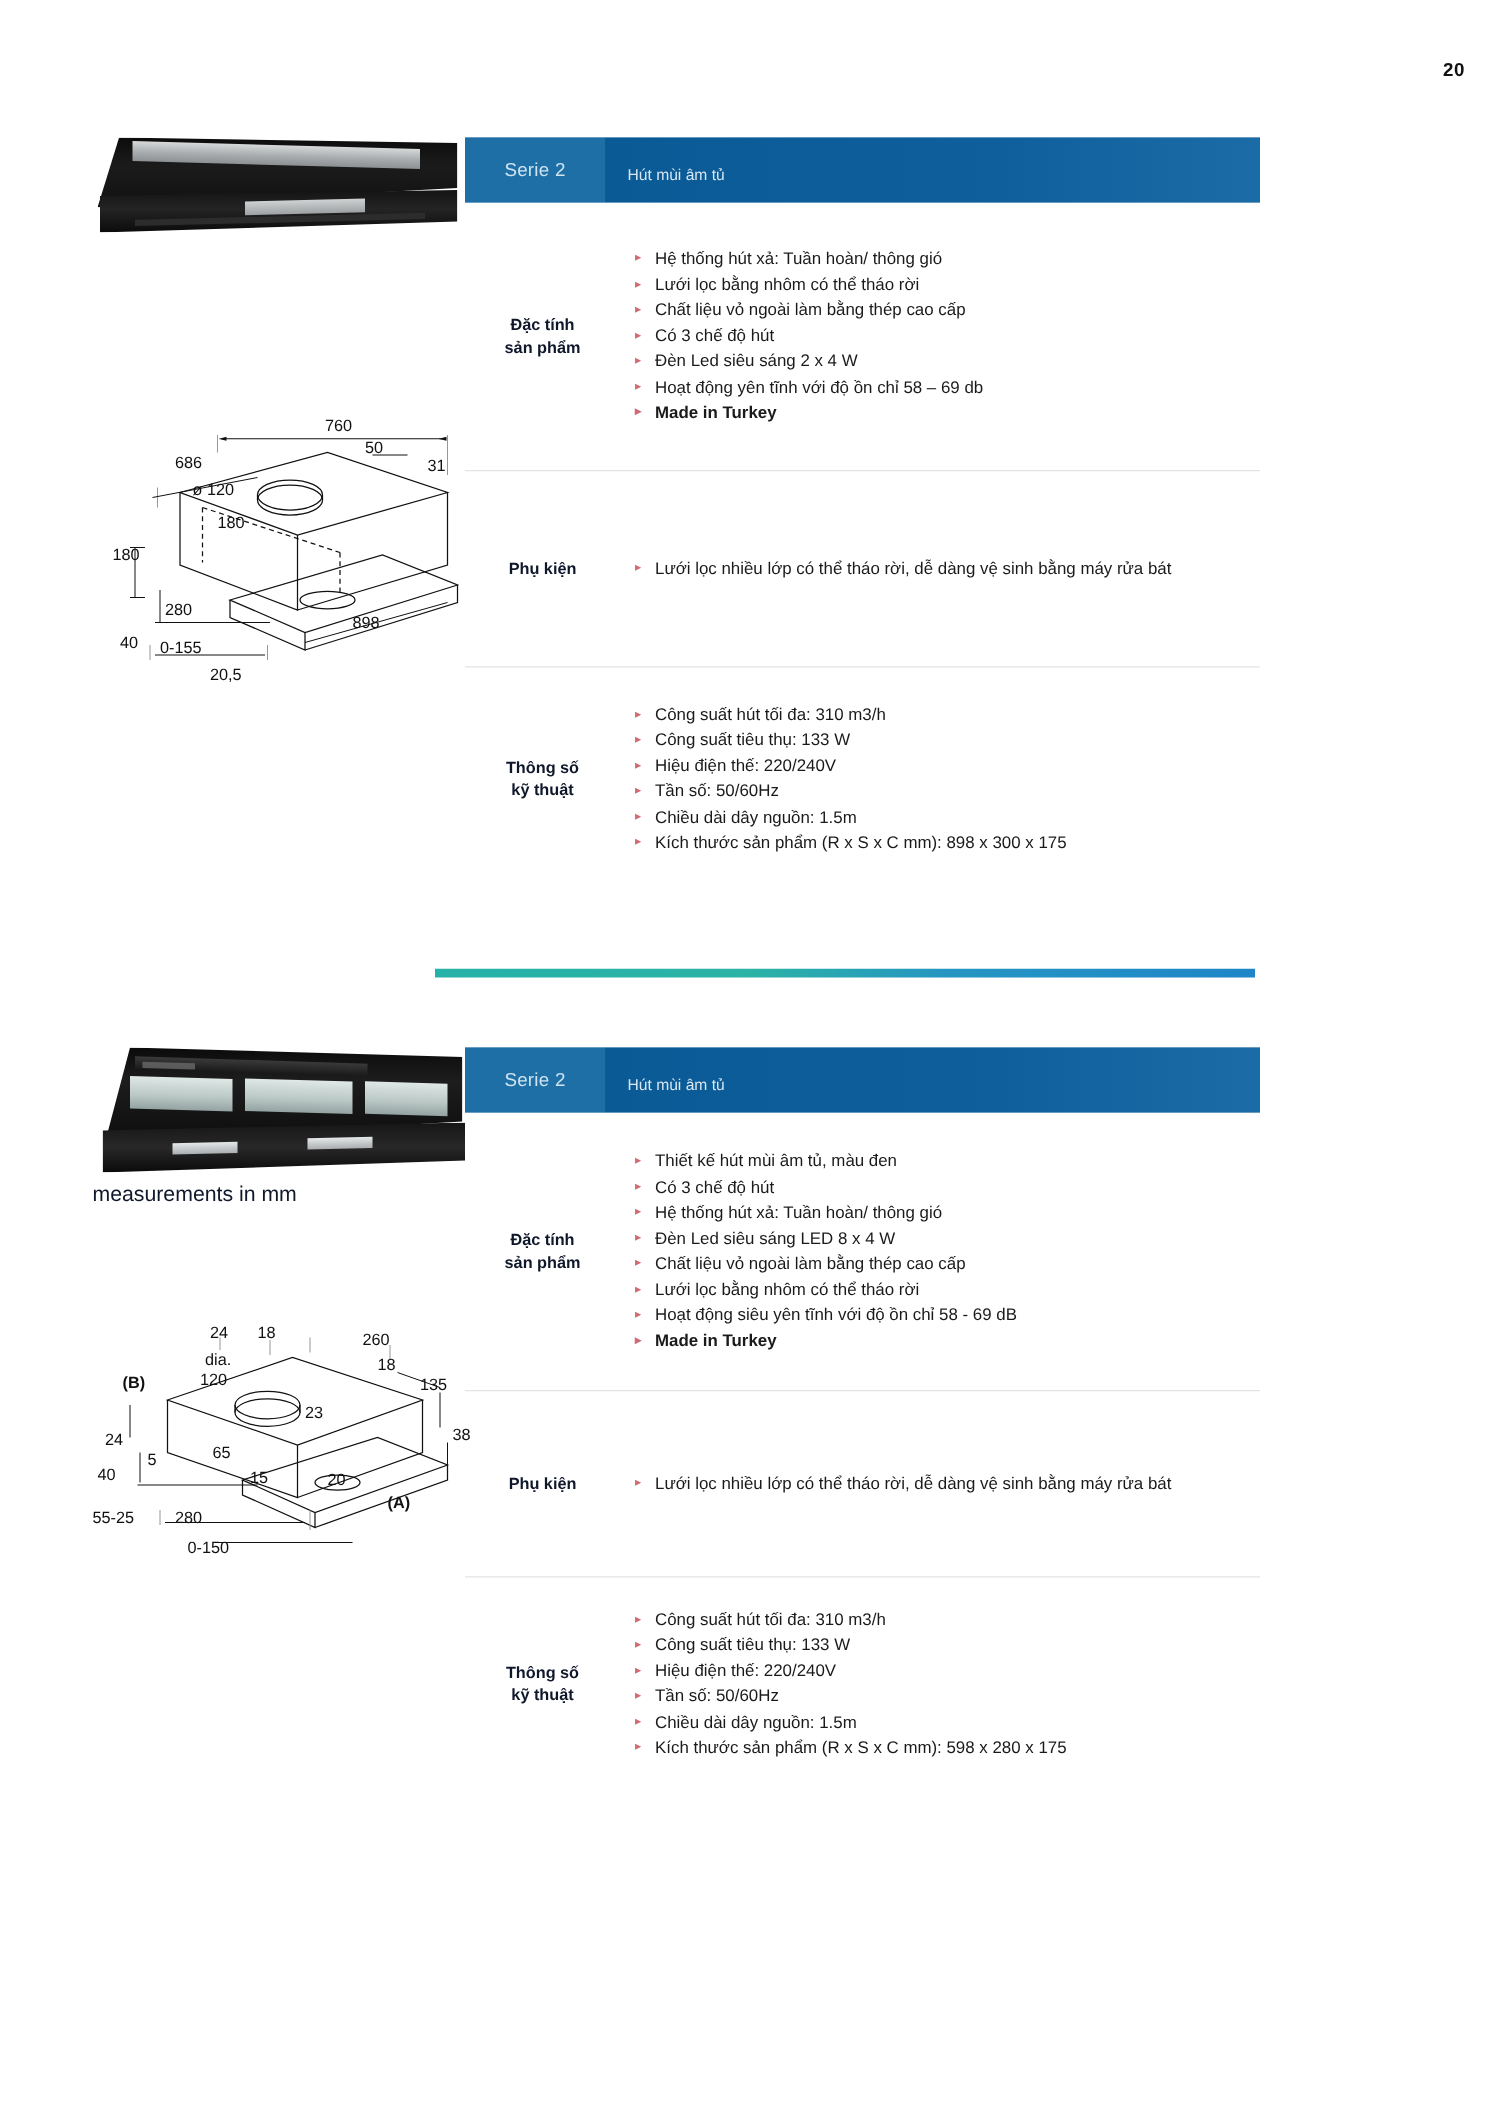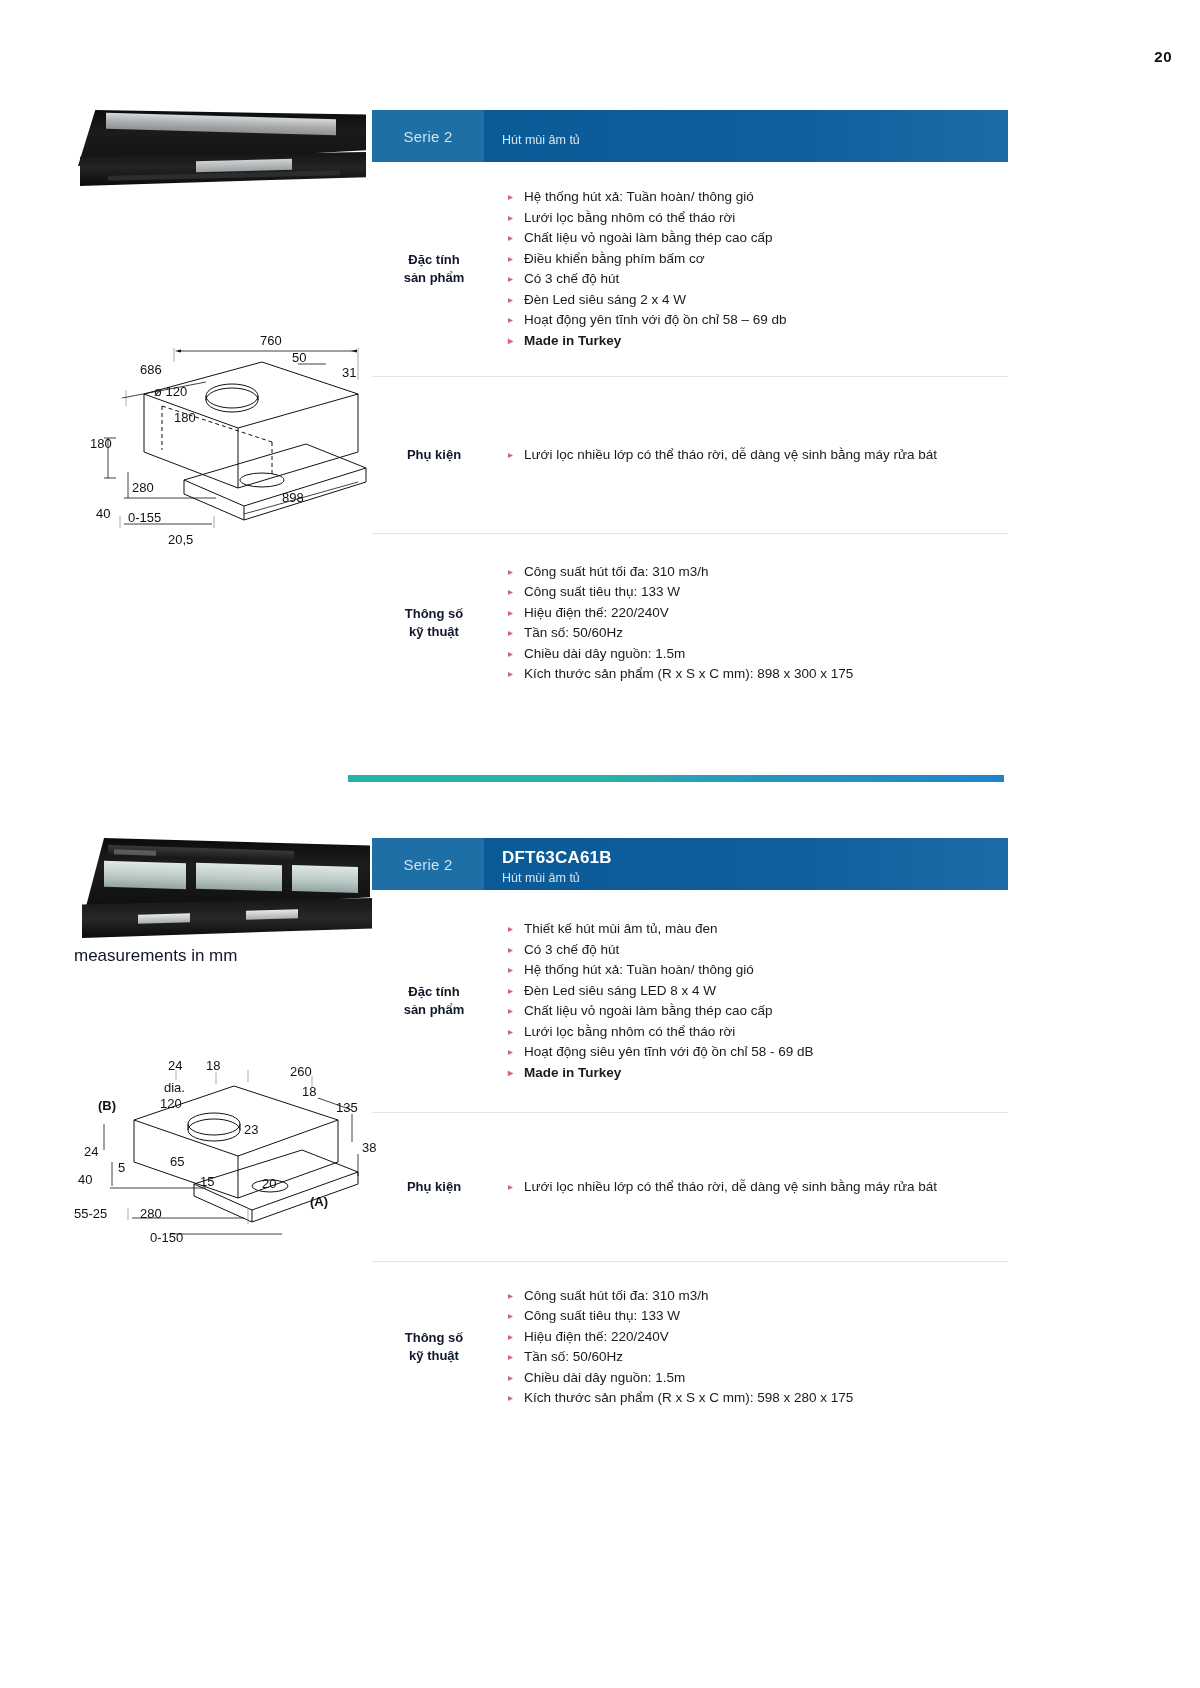--- a/index.html
+++ b/index.html
@@ -327,21 +327,20 @@
     <div class="spec-row row-features">
       <div class="row-label">
         <div>Đặc tính</div>
         <div>sản phẩm</div>
       </div>
       <div class="row-body">
         <ul class="bullets">
           <li>Hệ thống hút xả: Tuần hoàn/ thông gió</li>
           <li>Lưới lọc bằng nhôm có thể tháo rời</li>
           <li>Chất liệu vỏ ngoài làm bằng thép cao cấp</li>
-          <li>Điều khiển bằng phím bấm cơ</li>
           <li>Có 3 chế độ hút</li>
           <li>Đèn Led siêu sáng 2 x 4 W</li>
           <li>Hoạt động yên tĩnh với độ ồn chỉ 58 – 69 db</li>
           <li class="bold">Made in Turkey</li>
         </ul>
       </div>
     </div>
 
     <div class="spec-row row-accessories">
       <div class="row-label">
@@ -438,21 +437,20 @@
           <text x="84" y="184">0-150</text>
         </g>
       </svg>
     </div>
   </div>
 
   <div class="right-col">
     <div class="hood-header">
       <div class="serie">Serie 2</div>
       <div class="titles">
-        <div class="model">DFT63CA61B</div>
         <div class="subtitle">Hút mùi âm tủ</div>
       </div>
     </div>
 
     <div class="spec-row row-features">
       <div class="row-label">
         <div>Đặc tính</div>
         <div>sản phẩm</div>
       </div>
       <div class="row-body">

